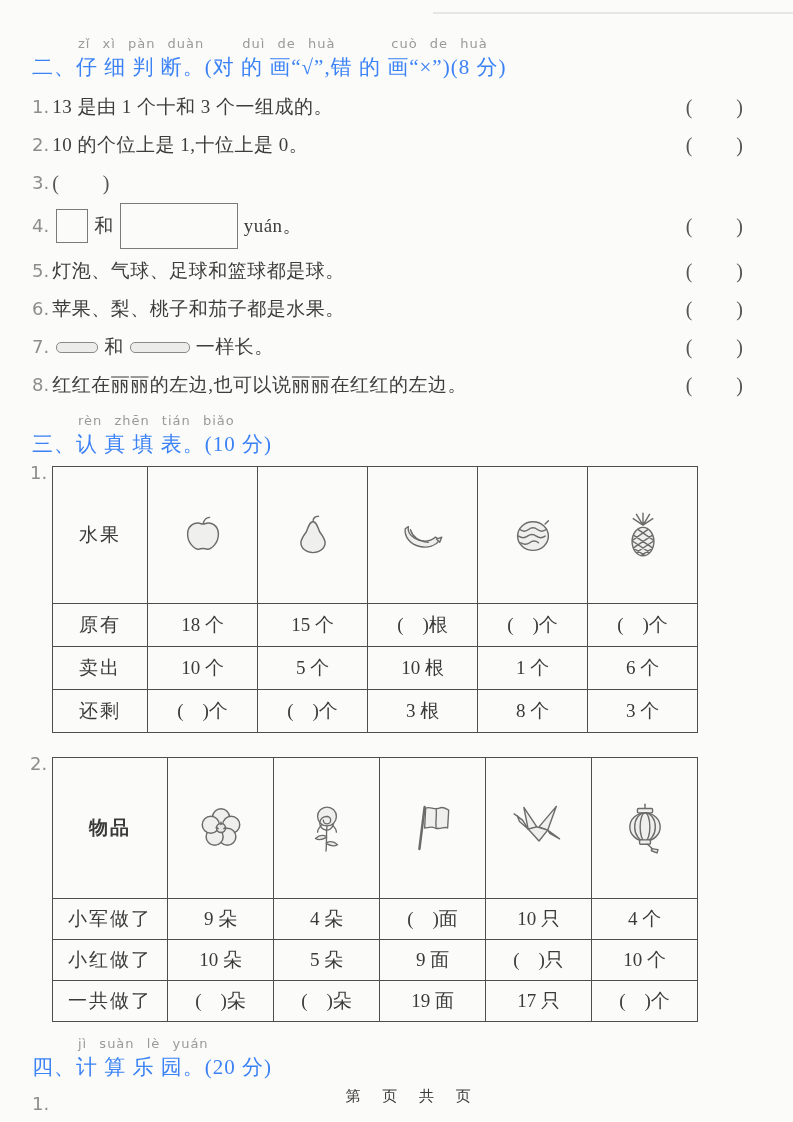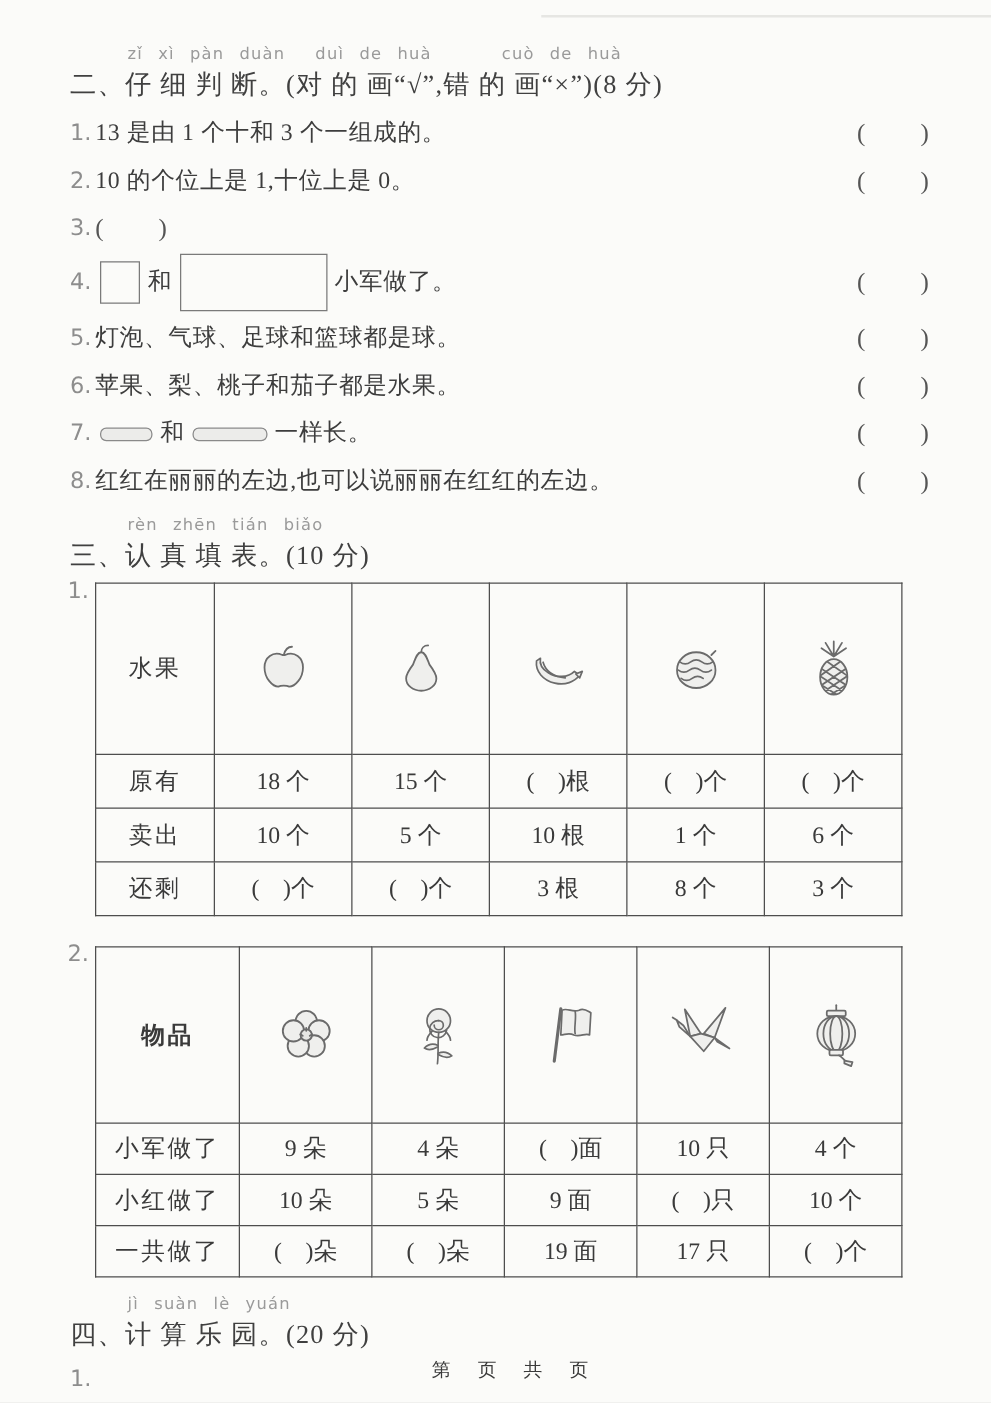--- a/index.html
+++ b/index.html
@@ -1,25 +1,25 @@
 <!DOCTYPE html>
 <html><head>
 <meta charset="utf-8">
 <style>
   html,body{margin:0;padding:0;background:#e8e8e6;}
   .page{
     width:793px;height:1122px;position:relative;overflow:hidden;
     background:#fbfbf9;margin:0 auto;
     font-family:"Liberation Serif","DejaVu Serif",serif;
-    color:#3d3d3d;box-sizing:border-box;padding:36px 48px 0 56px;
+    color:#3d3d3d;box-sizing:border-box;padding:36px 48px 0 32px;
   }
   .scan-line{position:absolute;top:12px;right:0;width:360px;height:2px;background:#e6e6e3;}
   .pinyin{font-family:"DejaVu Sans","Liberation Sans",sans-serif;font-size:13px;color:#9a9a9a;word-spacing:7px;letter-spacing:1px;}
   .pinyin-row{display:flex;margin-left:46px;}
-  .sec-title{font-size:21px;color:#404040;letter-spacing:1px;margin-top:2px;line-height:28px;}
+  .sec-title{font-size:21px;color:#3b82f6;letter-spacing:1px;margin-top:2px;line-height:28px;}
   .q-row{display:flex;align-items:center;margin-top:14px;min-height:24px;font-size:19px;line-height:24px;}
   .q-num{color:#8d8d8d;font-family:"DejaVu Sans","Liberation Sans",sans-serif;font-size:18px;margin-right:3px;flex:0 0 auto;}
   .q-text{color:#3d3d3d;flex:1 1 auto;letter-spacing:0.5px;}
   .q-body{display:flex;align-items:center;flex:1 1 auto;letter-spacing:0.5px;}
   .bracket{white-space:pre;font-size:20px;color:#555;flex:0 0 auto;letter-spacing:2px;}
   .shape-square{width:30px;height:32px;border:1.5px solid #7a7a7a;background:#fbfbf9;margin:0 4px;}
   .shape-rect{width:116px;height:44px;border:1.5px solid #7a7a7a;background:#fbfbf9;margin:0 4px;}
   .stick{height:9px;border:1.2px solid #8a8a8a;background:#ececea;border-radius:5px;margin:0 4px;}
   .stick-short{width:40px;}
   .stick-long{width:58px;}
@@ -40,21 +40,21 @@
   .footer{position:absolute;bottom:16px;left:16px;width:100%;text-align:center;font-size:15px;color:#3a3a3a;letter-spacing:9px;}
 </style>
 </head>
 <body>
 
 <div class="page">
   <div class="scan-line"></div>
 
   <div class="pinyin-row">
     <span class="pinyin">zǐ xì pàn duàn</span>
-    <span class="pinyin" style="margin-left:24px;">duì de huà</span>
+    <span class="pinyin" style="margin-left:38px;">duì de huà</span>
     <span class="pinyin" style="margin-left:56px;">cuò de huà</span>
   </div>
   <div class="sec-title">二、仔 细 判 断。(对 的 画“√”,错 的 画“×”)(8 分)</div>
 
   <div class="q-row">
     <span class="q-num">1.</span>
     <span class="q-text">13 是由 1 个十和 3 个一组成的。</span>
     <span class="bracket">(      )</span>
   </div>
   <div class="q-row">
@@ -65,21 +65,21 @@
   <div class="q-row">
     <span class="q-num">3.</span>
     <span class="bracket">(      )</span>
   </div>
   <div class="q-row" style="margin-top:8px;">
     <span class="q-num">4.</span>
     <span class="q-body">
       <span class="shape-square"></span>
       <span class="mid">和</span>
       <span class="shape-rect"></span>
-      <span class="tail">小军做了。</span>
+      <span class="tail">yuán。</span>
     </span>
     <span class="bracket">(      )</span>
   </div>
   <div class="q-row" style="margin-top:10px;">
     <span class="q-num">5.</span>
     <span class="q-text">灯泡、气球、足球和篮球都是球。</span>
     <span class="bracket">(      )</span>
   </div>
   <div class="q-row">
     <span class="q-num">6.</span>

